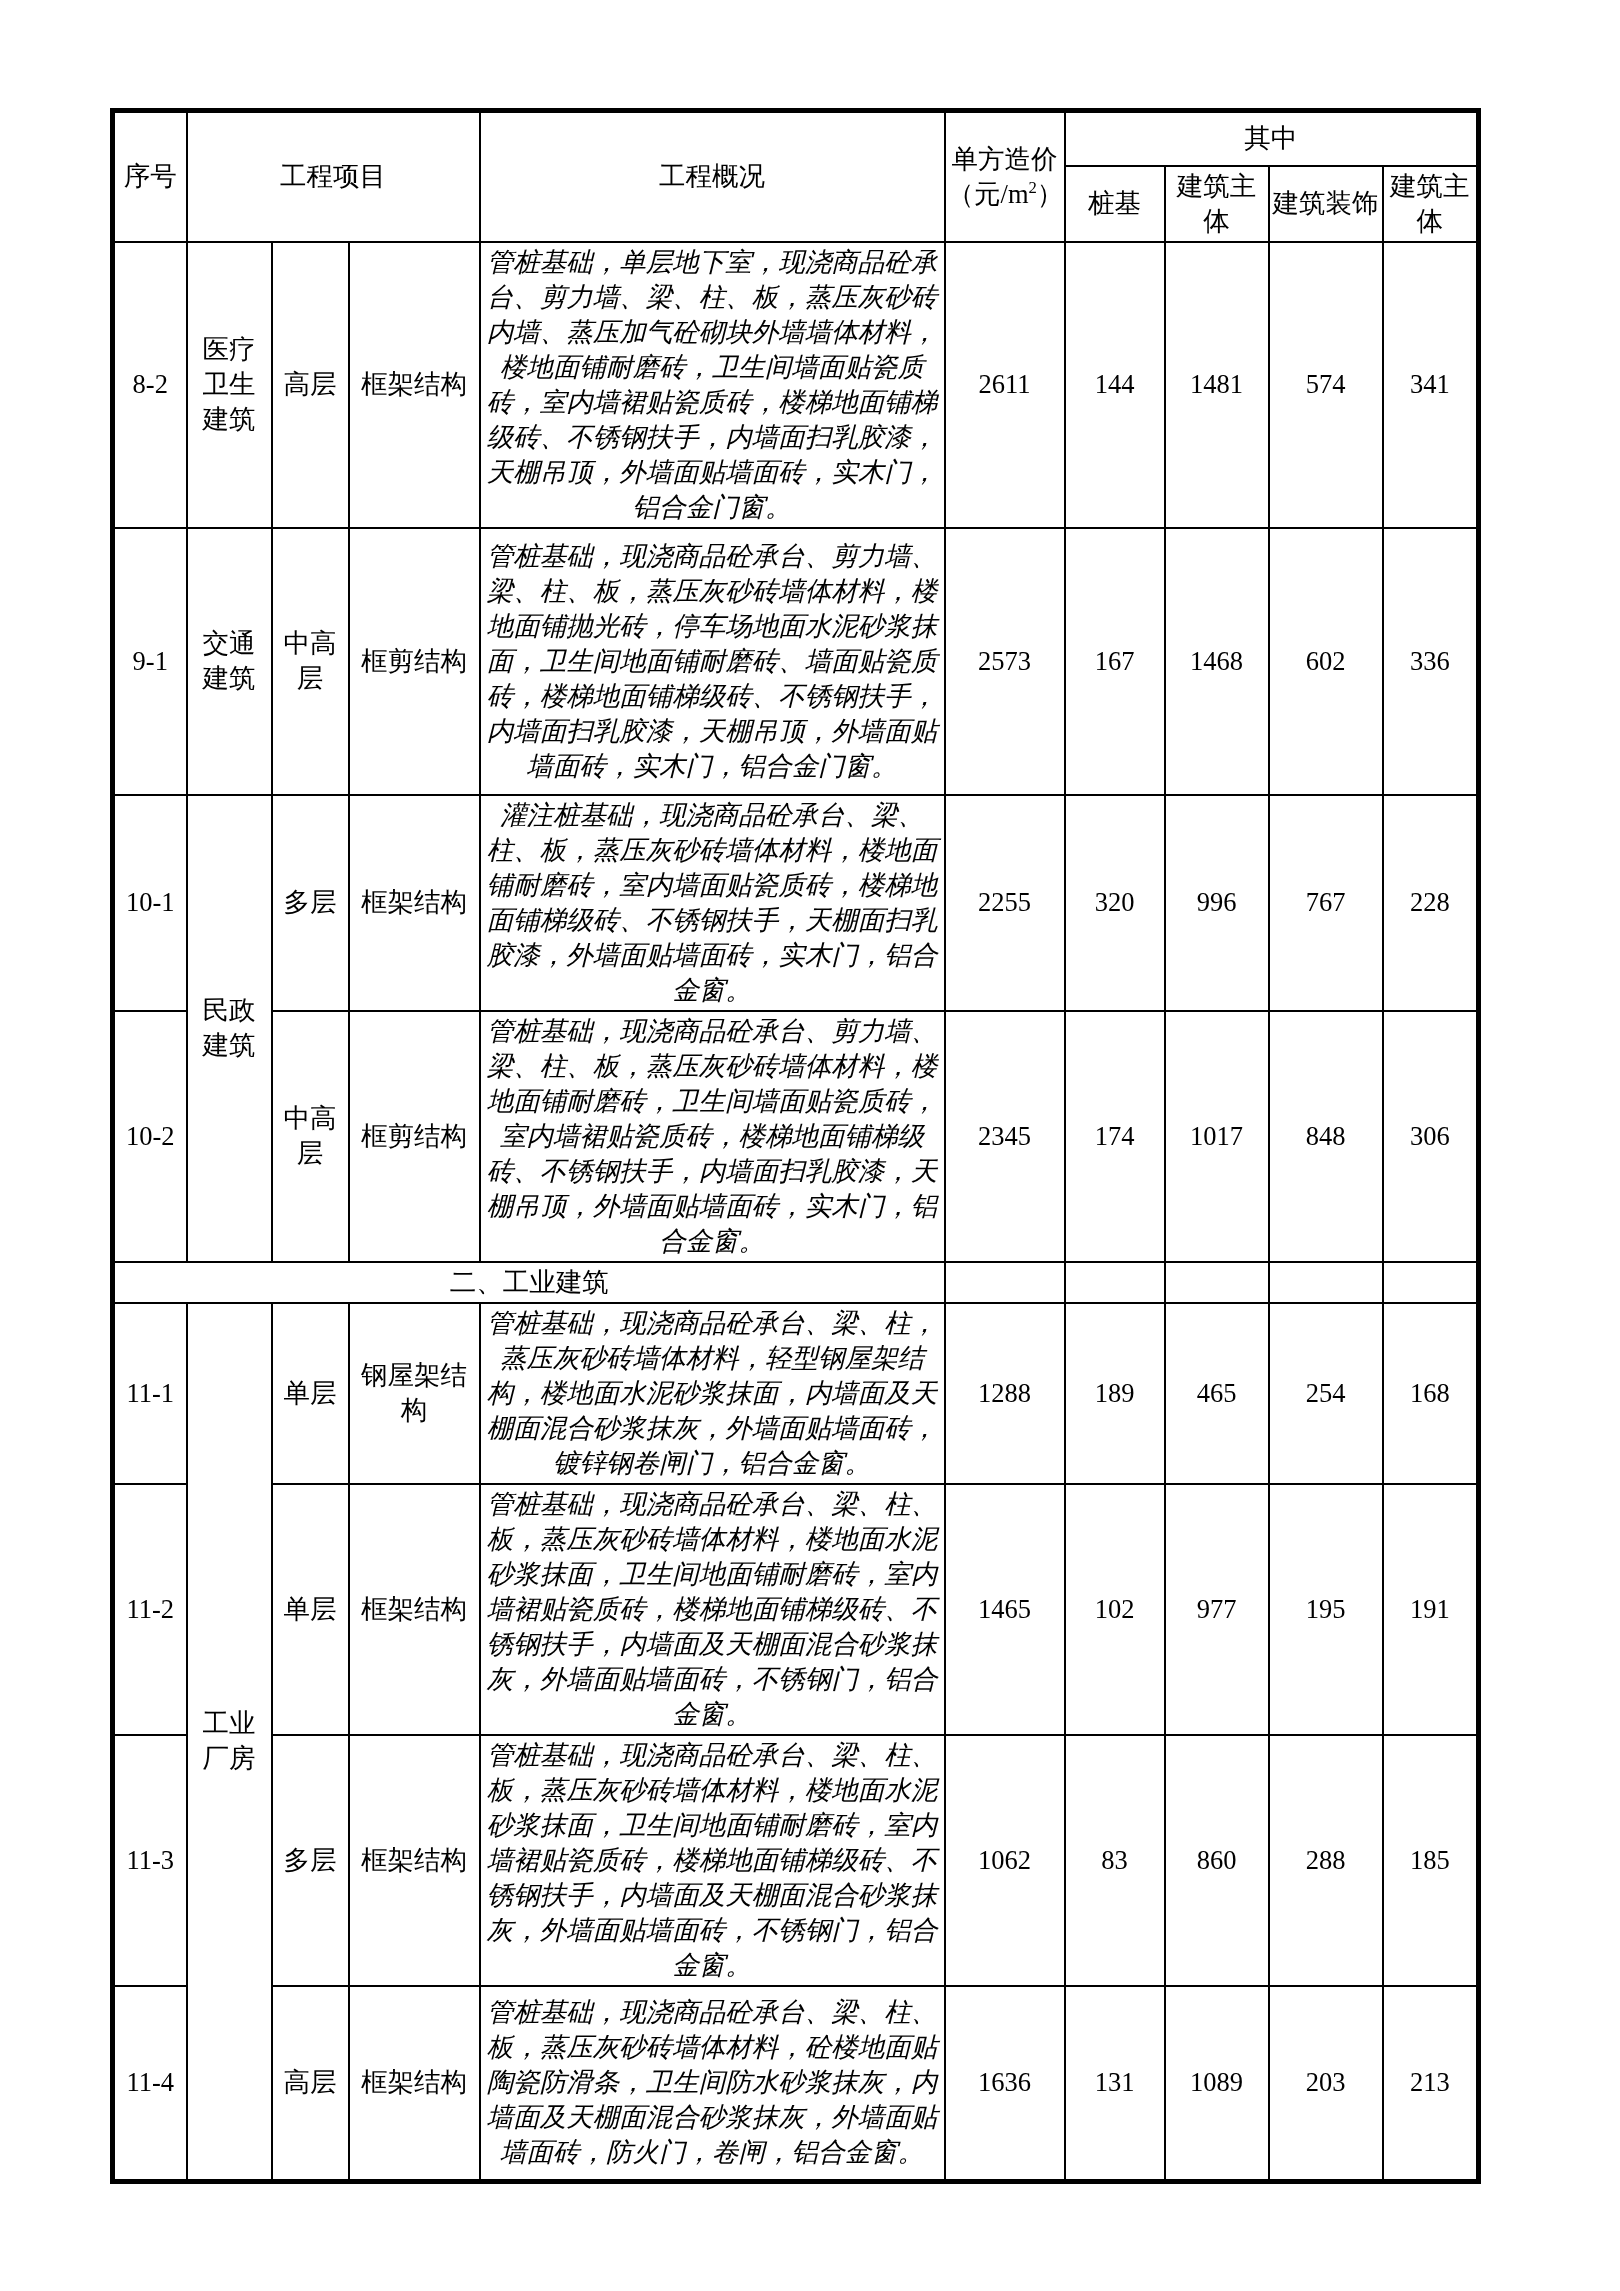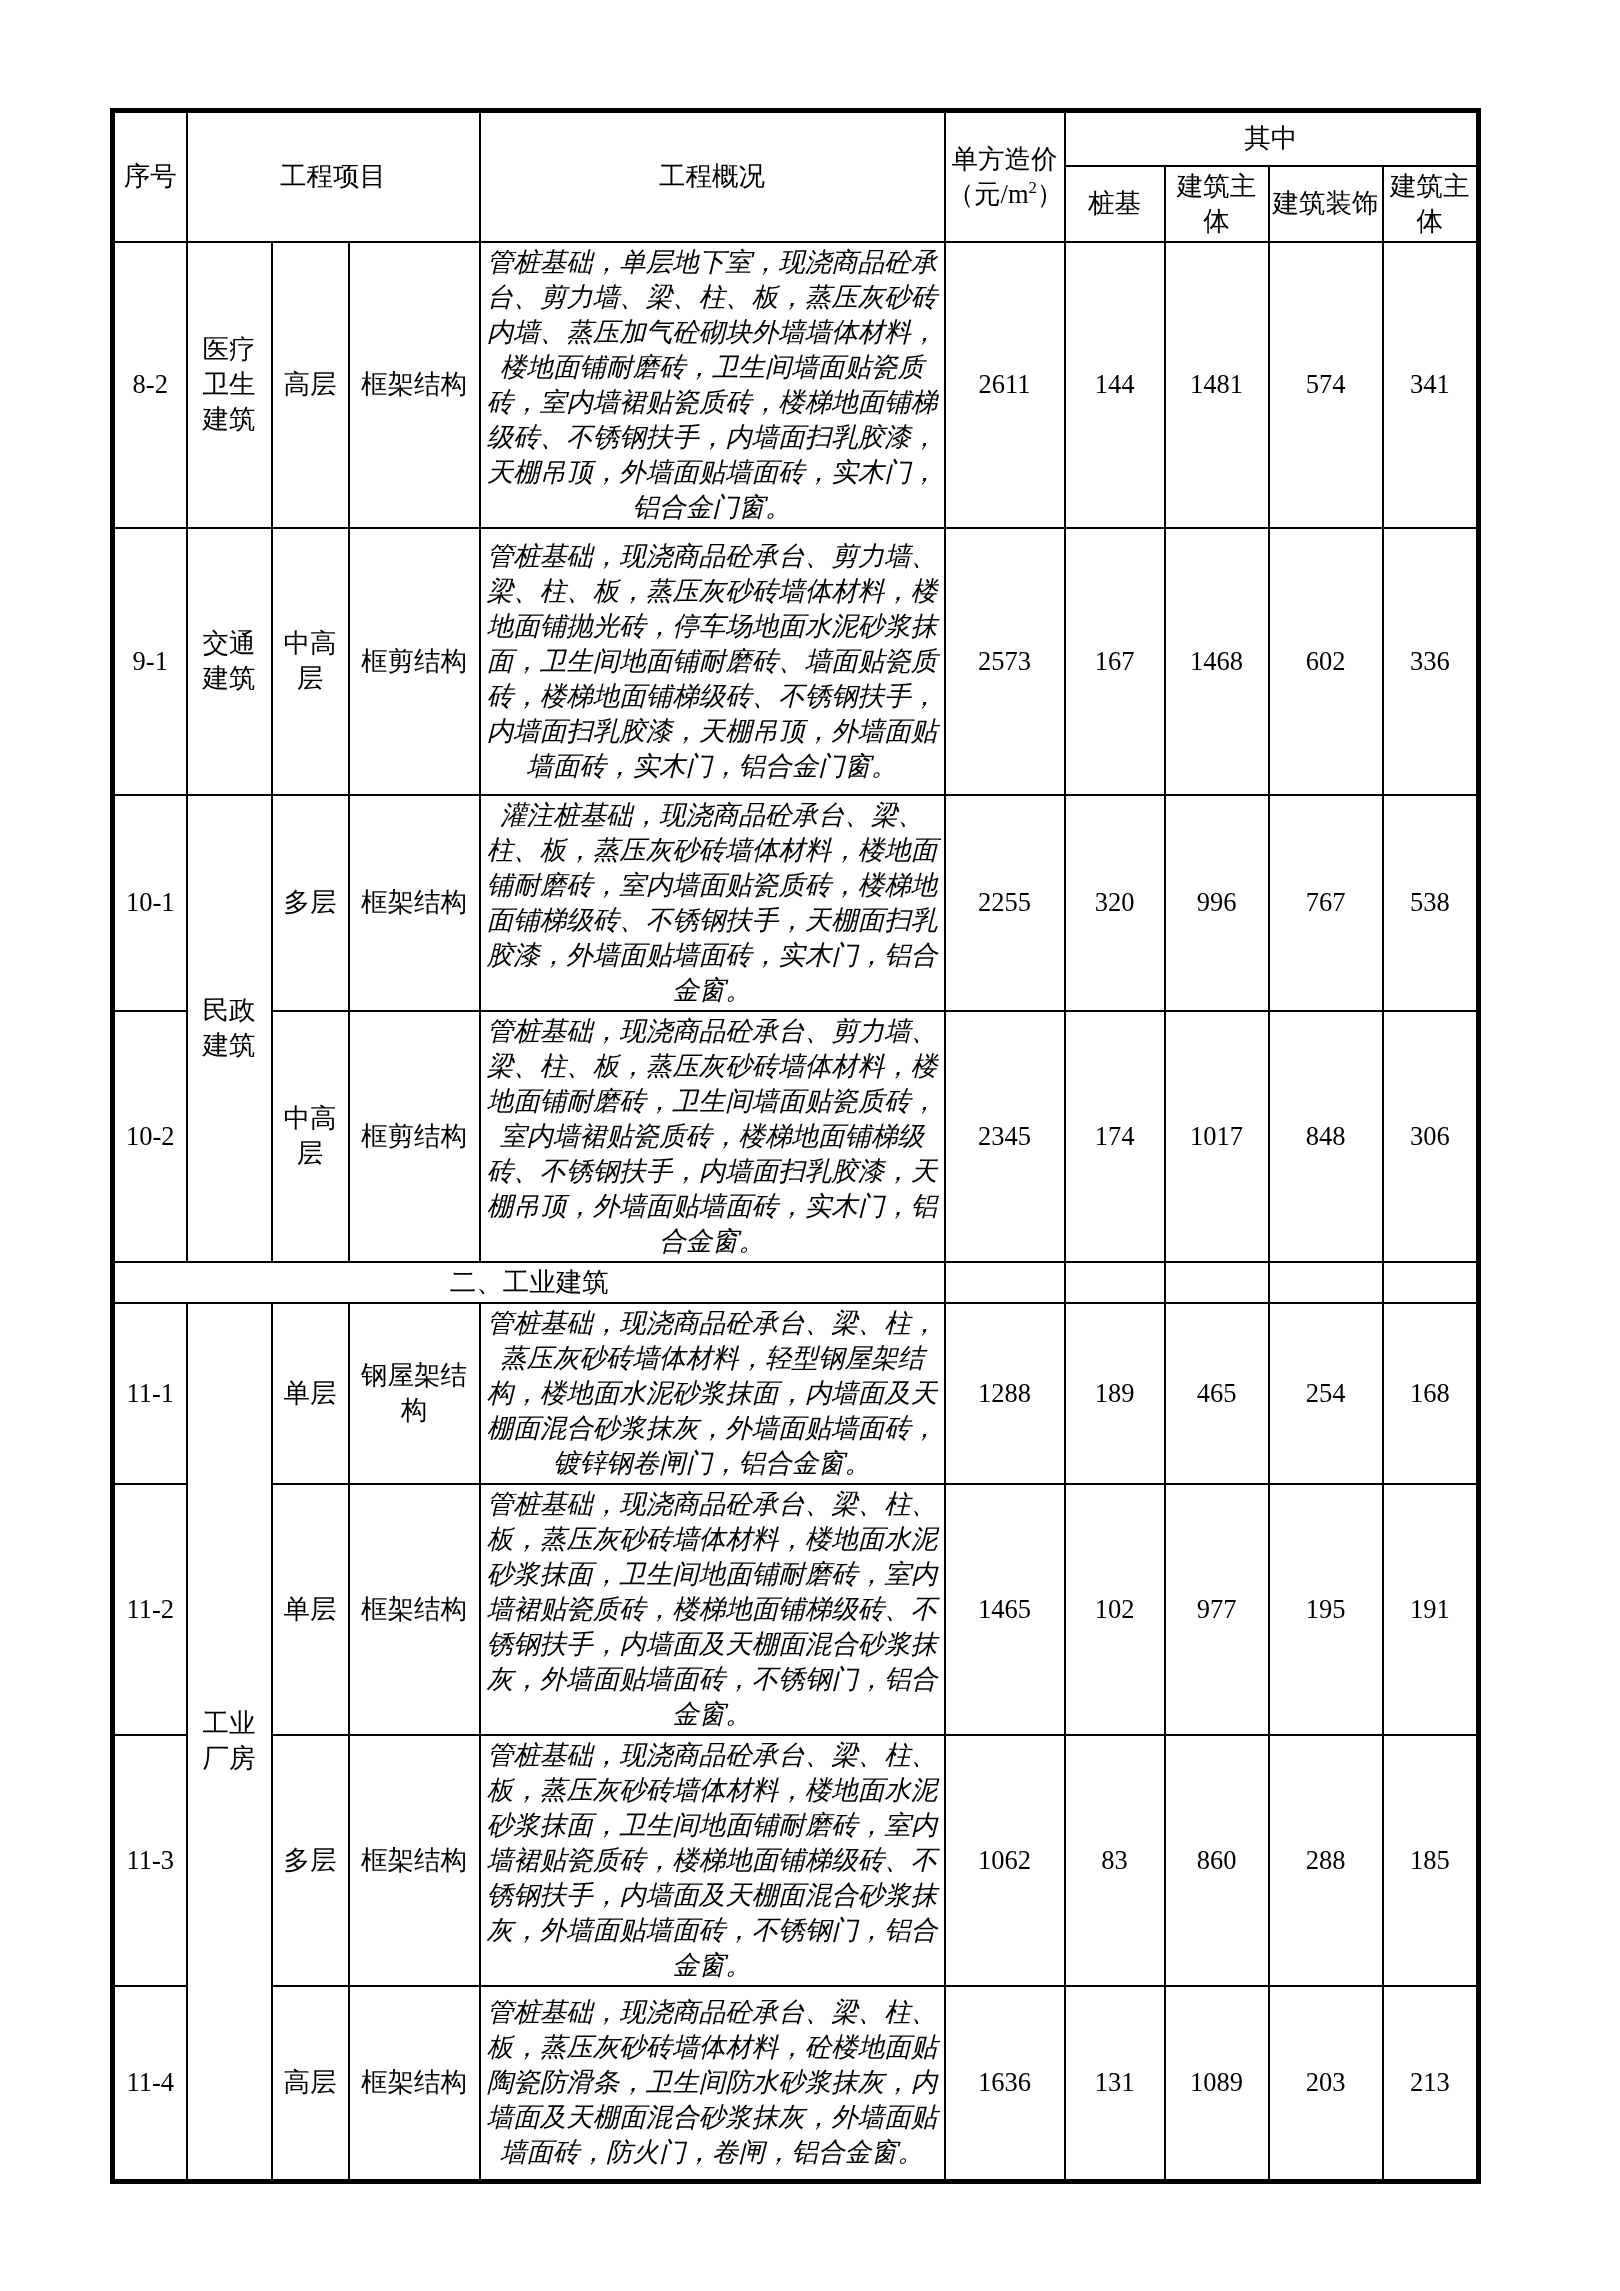--- a/index.html
+++ b/index.html
@@ -127,21 +127,21 @@
       <tr style="height:198px">
         <td class="no">10-1</td>
         <td class="cat" rowspan="2">民政建筑</td>
         <td class="lvl">多层</td>
         <td class="str">框架结构</td>
         <td class="desc">灌注桩基础，现浇商品砼承台、梁、柱、板，蒸压灰砂砖墙体材料，楼地面铺耐磨砖，室内墙面贴瓷质砖，楼梯地面铺梯级砖、不锈钢扶手，天棚面扫乳胶漆，外墙面贴墙面砖，实木门，铝合金窗。</td>
         <td class="num">2255</td>
         <td class="num">320</td>
         <td class="num">996</td>
         <td class="num">767</td>
-        <td class="num">538</td>
+        <td class="num">228</td>
       </tr>
 
       <tr style="height:221px">
         <td class="no">10-2</td>
         <td class="lvl">中高层</td>
         <td class="str">框剪结构</td>
         <td class="desc">管桩基础，现浇商品砼承台、剪力墙、梁、柱、板，蒸压灰砂砖墙体材料，楼地面铺耐磨砖，卫生间墙面贴瓷质砖，室内墙裙贴瓷质砖，楼梯地面铺梯级砖、不锈钢扶手，内墙面扫乳胶漆，天棚吊顶，外墙面贴墙面砖，实木门，铝合金窗。</td>
         <td class="num">2345</td>
         <td class="num">174</td>
         <td class="num">1017</td>

